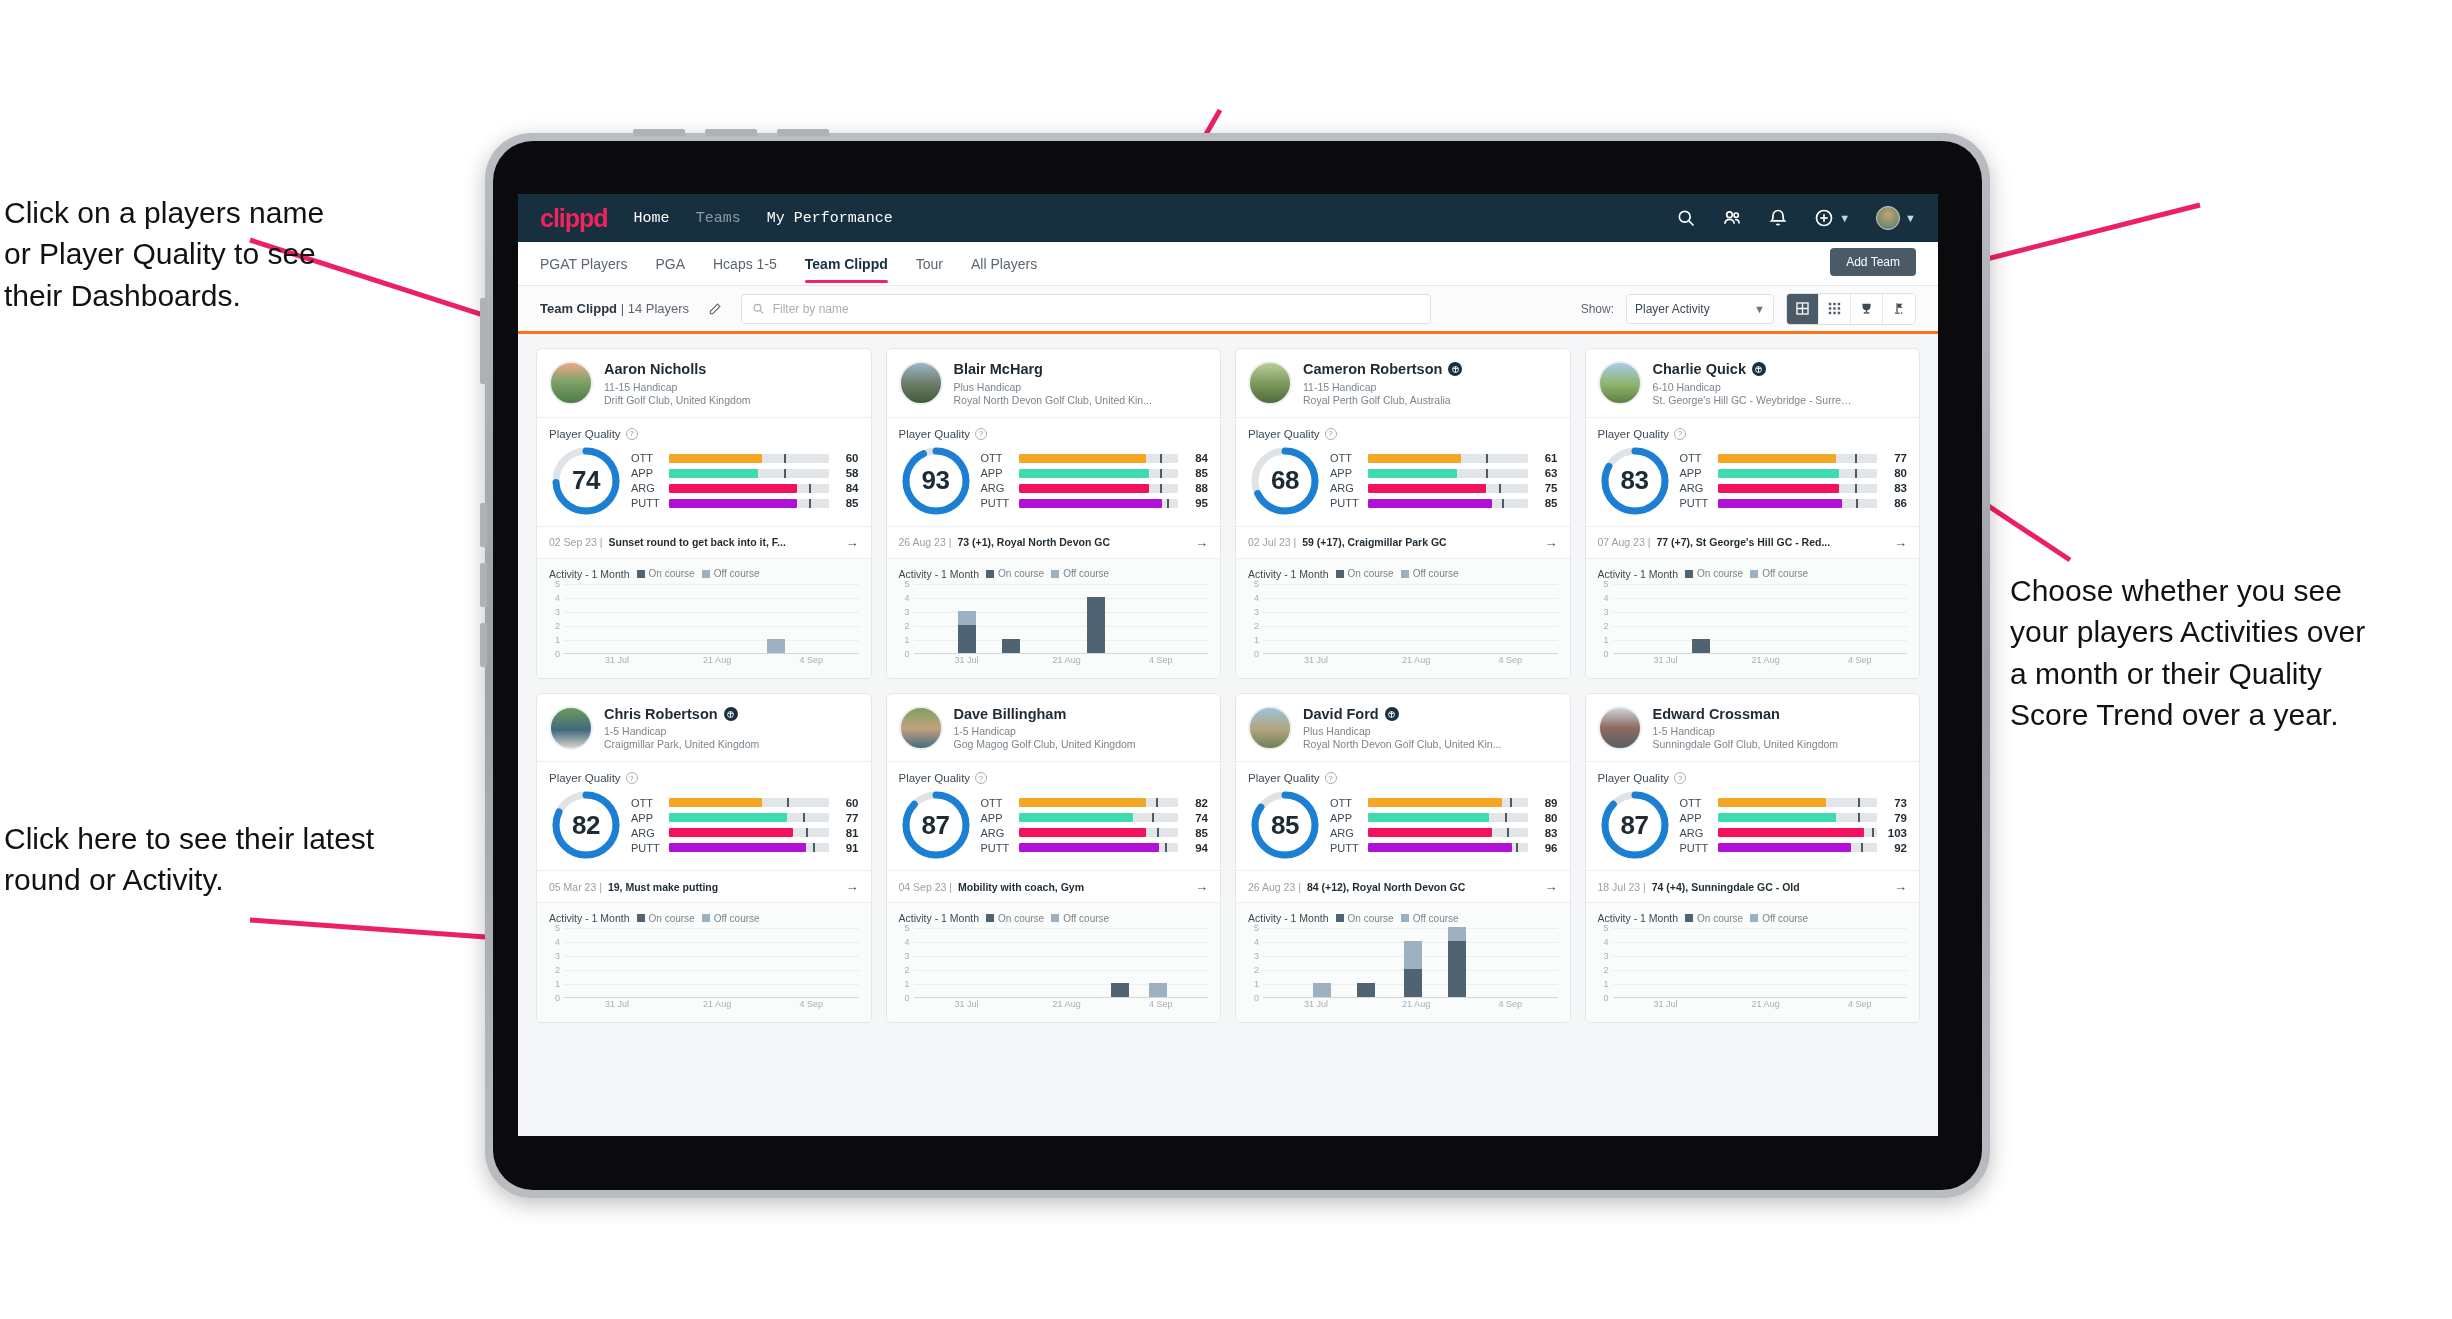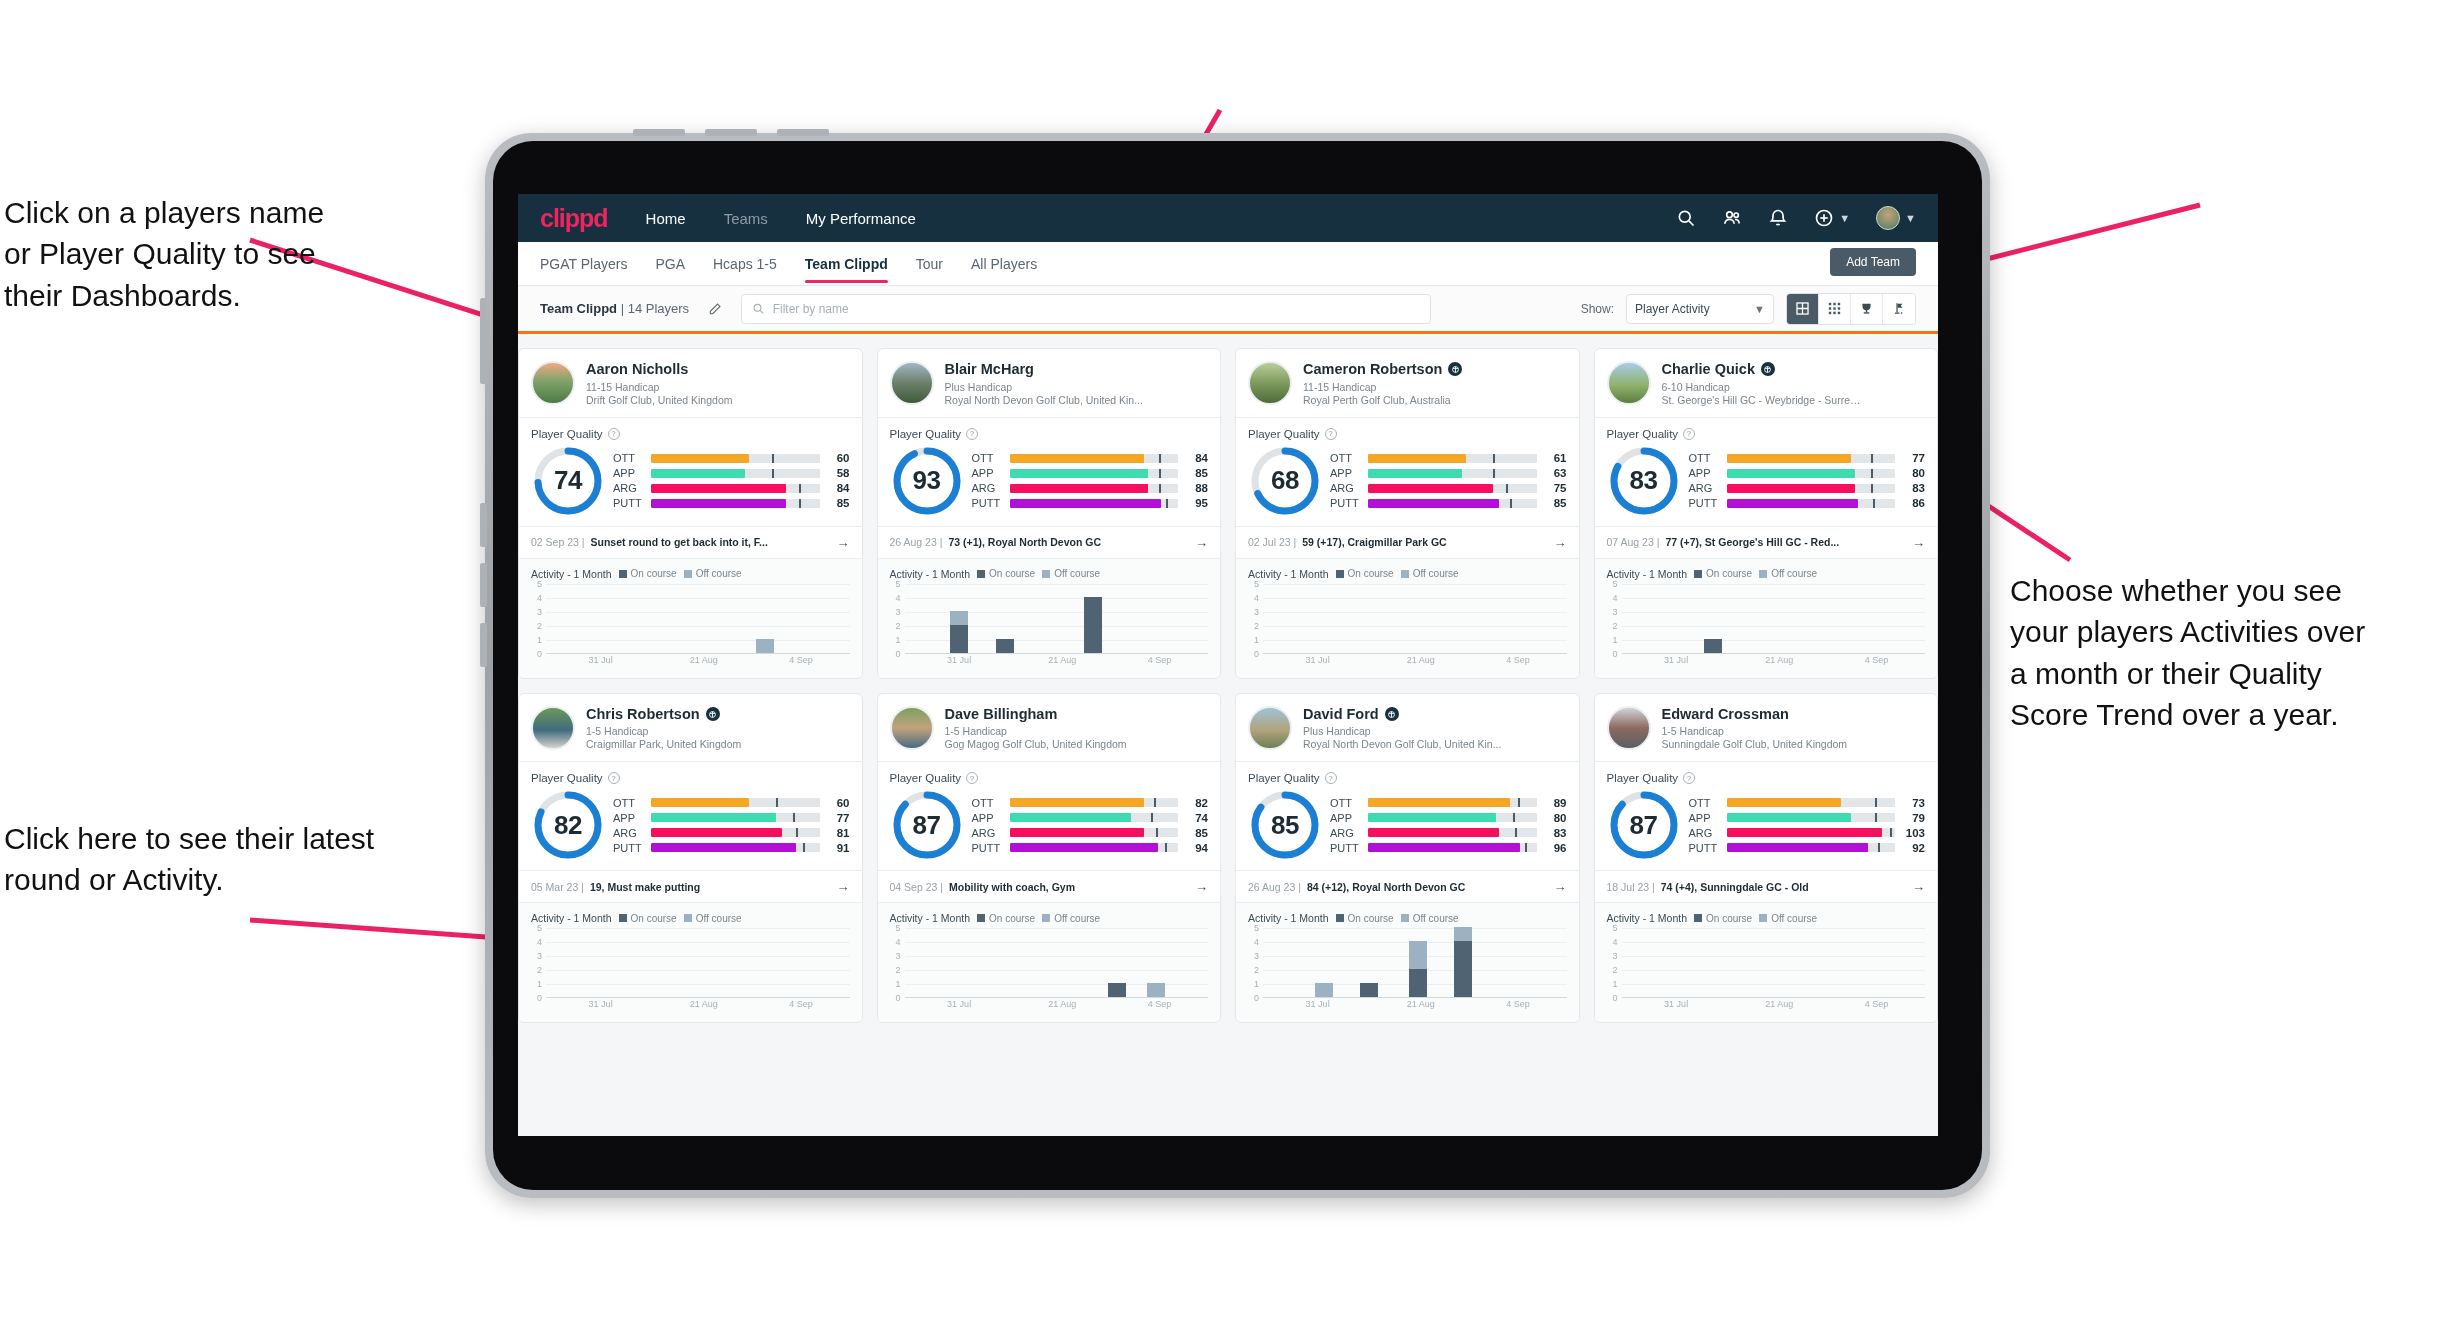--- a/index.html
+++ b/index.html
@@ -56,21 +56,21 @@
     background: #f5f6f7;
     overflow: hidden;
   }
 
   
   #topnav {
     height: 48px; background: #16303f;
     display: flex; align-items: center; padding: 0 22px;
   }
   #logo { color:#f0245f; font-size:25px; font-weight:700; letter-spacing:-1px; margin-right:26px; font-family:"Liberation Sans",sans-serif; }
-  .navlink { color:#ffffff; font-size:15px; margin-right:26px; font-family:Liberation Sans, sans-serif;margin-left:12px; }
+  .navlink { color:#ffffff; font-size:15px; margin-right:26px; font-family:Liberation Mono, monospace; }
   .navlink.dim { color:#8e9aa3; }
   #topnav-right { margin-left:auto; display:flex; align-items:center; gap:26px; }
   .nicon { width:20px; height:20px; display:block; }
   .nicon svg { width:20px; height:20px; display:block; }
   .avatar-small {
     width:24px; height:24px; border-radius:50%;
     background: radial-gradient(circle at 50% 35%, #c8a078 0%, #7a8f6a 60%, #4d6b7d 100%);
     border:1px solid #cfd6da;
   }
   .caret { color:#cfd6da; font-size:11px; }
@@ -125,21 +125,21 @@
   #view-toggle { display:flex; border:1px solid #dfe2e5; border-radius:4px; overflow:hidden; background:#fff; }
   .vbtn {
     width:32px; height:30px; display:flex; align-items:center; justify-content:center;
     border-right:1px solid #e6e8ea; background:#ffffff;
   }
   .vbtn:last-child { border-right:none; }
   .vbtn.active { background:#4a5a66; }
 
   
   #grid {
-    padding:14px 0; display:grid; grid-template-columns:repeat(4,1fr);
+    padding:14px 18px; display:grid; grid-template-columns:repeat(4,1fr);
     gap:14px; background:#f5f6f7;
   }
   .card {
     background:#ffffff; border:1px solid #e4e7e9; border-radius:6px;
     overflow:hidden; display:flex; flex-direction:column;
   }
   .card-head { display:flex; gap:11px; padding:12px 12px 11px 12px; border-bottom:1px solid #eceff1; align-items:flex-start; }
   .pavatar {
     width:44px; height:44px; border-radius:50%; flex:none;
     border:2px solid #eceff1; background-size:cover;

